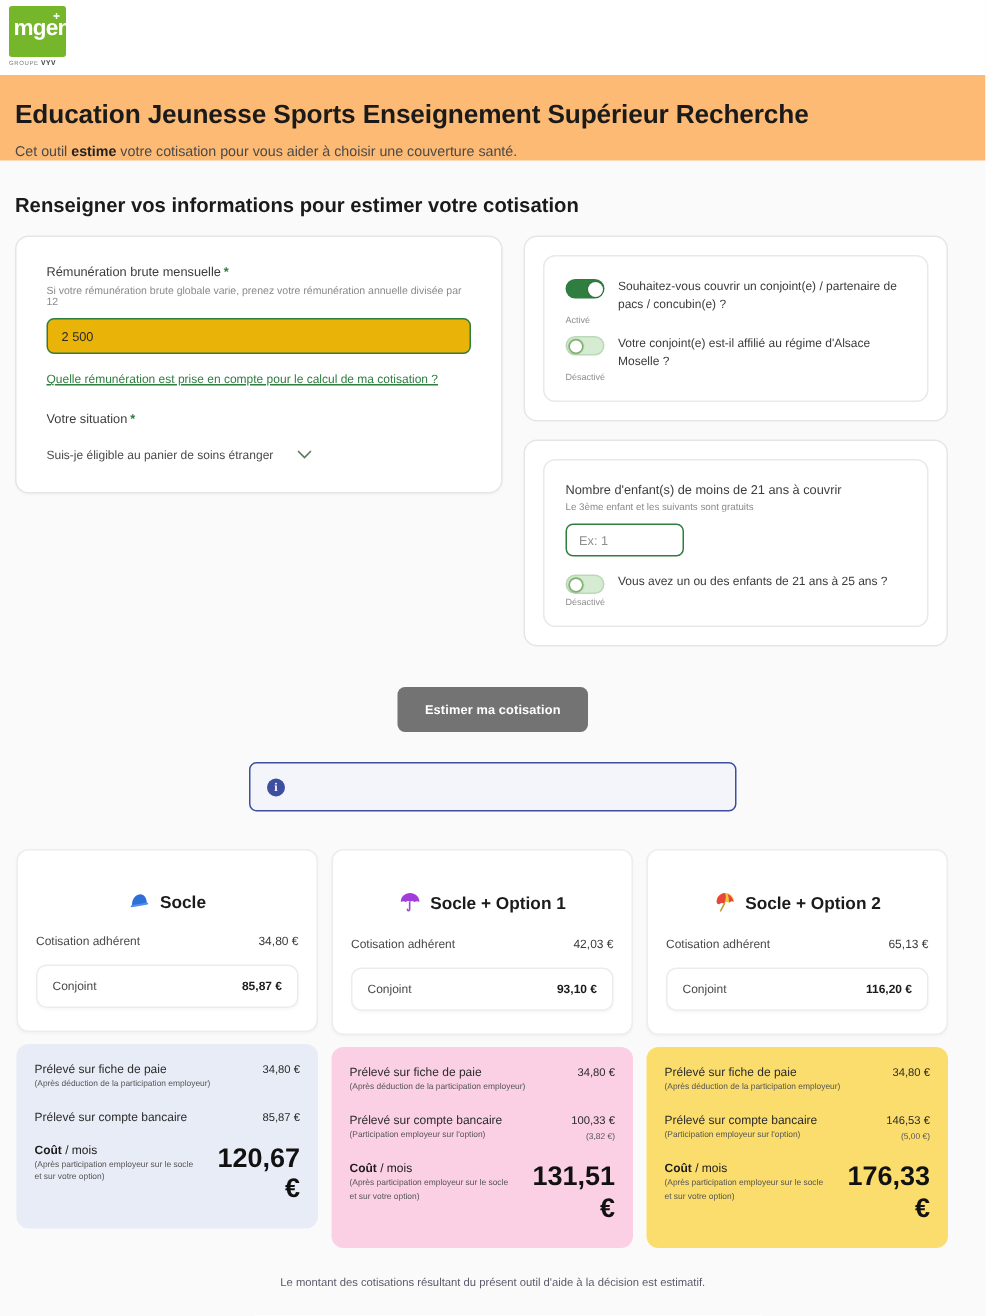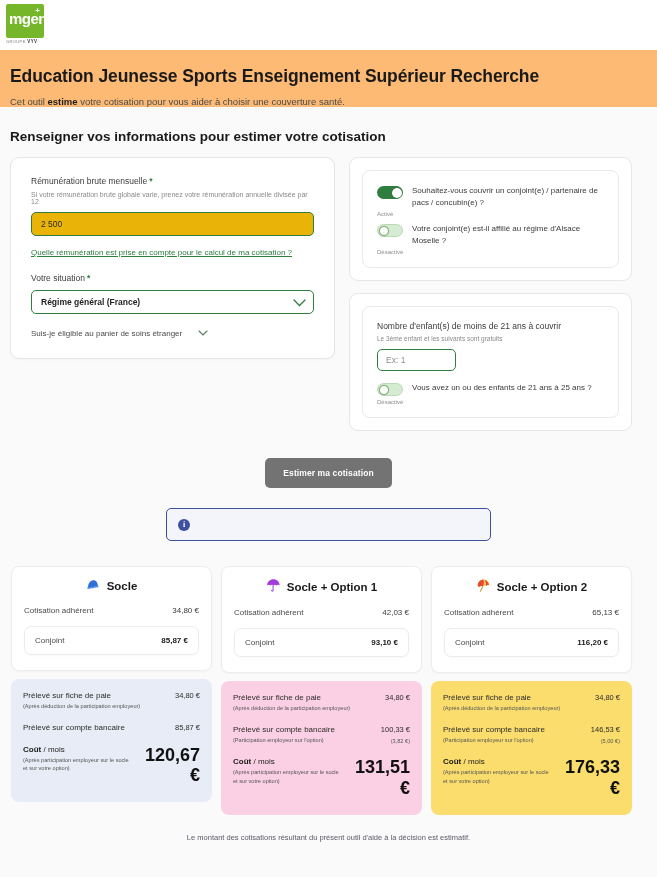--- a/index.html
+++ b/index.html
@@ -268,20 +268,21 @@
     border-radius: 8px;
     padding: 11px 12px 15px 12px;
     box-shadow: 0 1px 2px rgba(0,0,0,0.03);
   }
   .card-title {
     display: flex; align-items: center; justify-content: center;
     gap: 6px;
     font-size: 11.5px;
     font-weight: 700;
     color: #1b1b1b;
+    margin-top: 16px;
   }
   .row-line {
     display: flex; justify-content: space-between; align-items: center;
     margin-top: 13px;
     font-size: 8px;
     color: #4a4a4a;
   }
   .row-line .amt { color: #3a3a3a; }
   .conjoint-box {
     margin-top: 11px;
@@ -360,28 +361,20 @@
       <div class="field-label">
         <span>Rémunération brute mensuelle</span><span class="req">*</span>
       </div>
       <div class="field-help">Si votre rémunération brute globale varie, prenez votre rémunération annuelle divisée par 12</div>
       <input class="txt-input" type="text" value="2 500" style="">
 
       <a class="link-q" href="#">Quelle rémunération est prise en compte pour le calcul de ma cotisation ?</a>
 
       <div class="field-label" style="margin-top:14px;">
         <span>Votre situation</span><span class="req">*</span>
-      </div>
-      <div class="select-wrap">
-        <div class="select-box">Régime général (France)</div>
-        <span class="chev">
-          <svg width="13" height="8" viewBox="0 0 13 8">
-              <path d="M1 1 L6.5 6.5 L12 1" fill="none" stroke="#2f7d3f" stroke-width="1.3" stroke-linecap="round"></path>
-            </svg>
-        </span>
       </div>
 
       <div class="accordion-row">
         <span>Suis-je éligible au panier de soins étranger</span>
         <span>
           <svg width="10" height="6" viewBox="0 0 10 6">
               <path d="M1 1 L5 5 L9 1" fill="none" stroke="#5a7a5f" stroke-width="1.1" stroke-linecap="round"></path>
             </svg>
         </span>
       </div>

